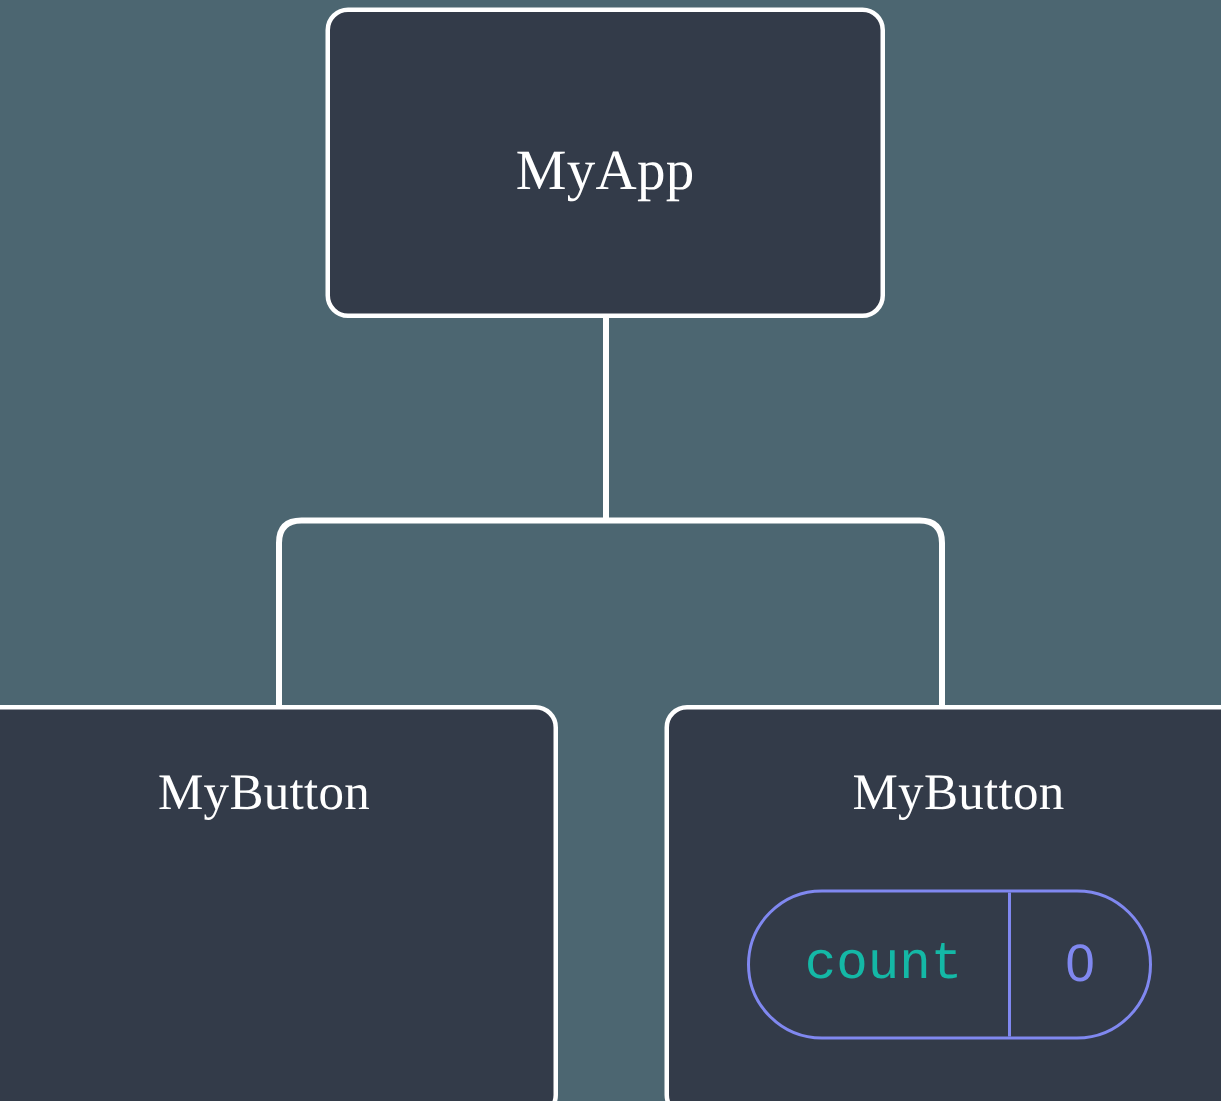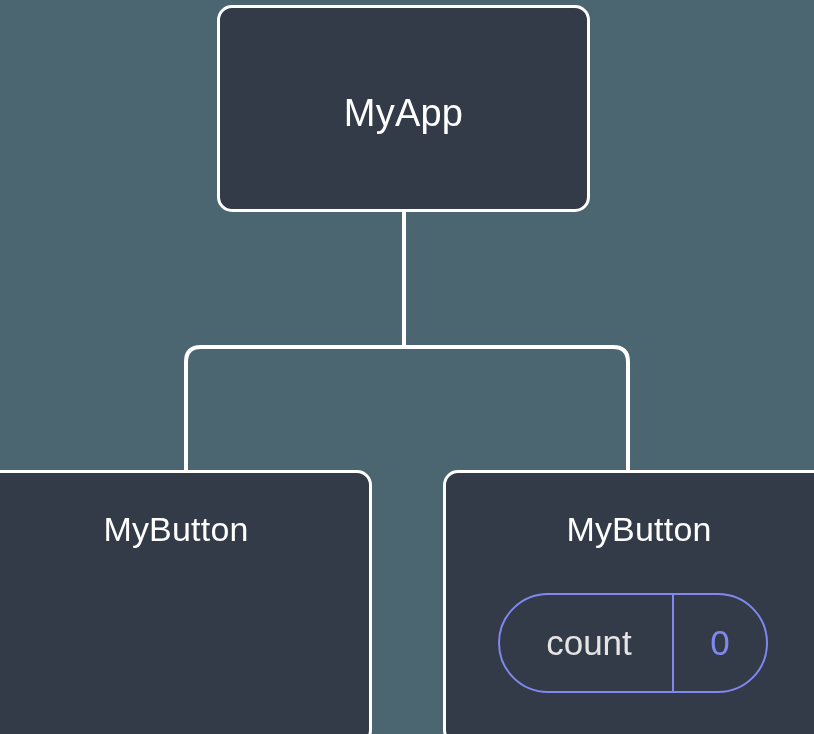--- a/index.html
+++ b/index.html
@@ -58,20 +58,21 @@
   }
 
   .node-title {
     position: absolute;
     width: 100%;
     text-align: center;
     color: #FFFFFF;
     font-weight: 400;
     letter-spacing: 0.2px;
     white-space: nowrap;
+    font-family: Liberation Serif, serif;
   }
   #node-app .node-title {
     top: 84px;
     font-size: 38px;
   }
   #node-child-left .node-title {
     top: 37px;
     left: -1px;
     font-size: 34px;
   }
@@ -98,23 +99,24 @@
     white-space: nowrap;
   }
 
   
   .state-pill.plain {
     border: 2px solid #8088F0;
   }
   .state-pill.plain .pill-key {
     flex: 0 0 172px;
     font-size: 35px;
-    color: #e5e5e5;
+    color: #14b8a6;
     font-weight: 400;
     padding-left: 6px;
+    font-family: Liberation Mono, monospace;
   }
   .state-pill.plain .pill-value {
     flex: 1 1 auto;
     border-left: 2px solid #8088F0;
     font-size: 35px;
     color: #8088F0;
     font-weight: 400;
   }
   #pill-right {
     left: 52px;

